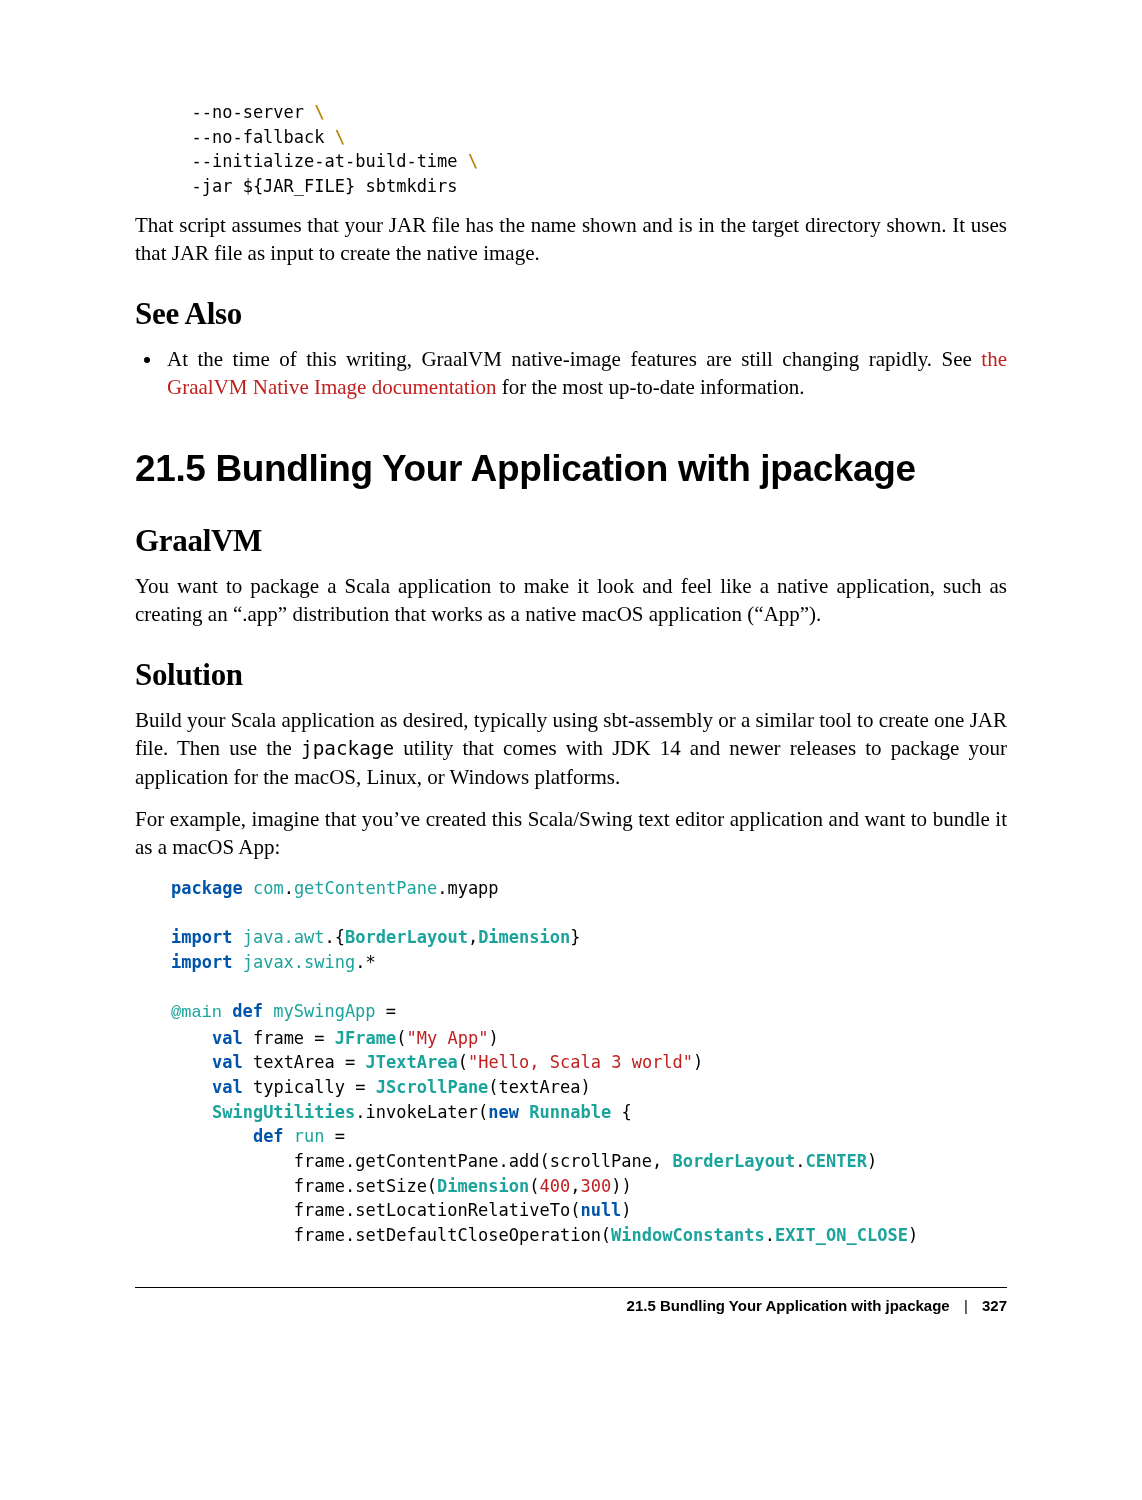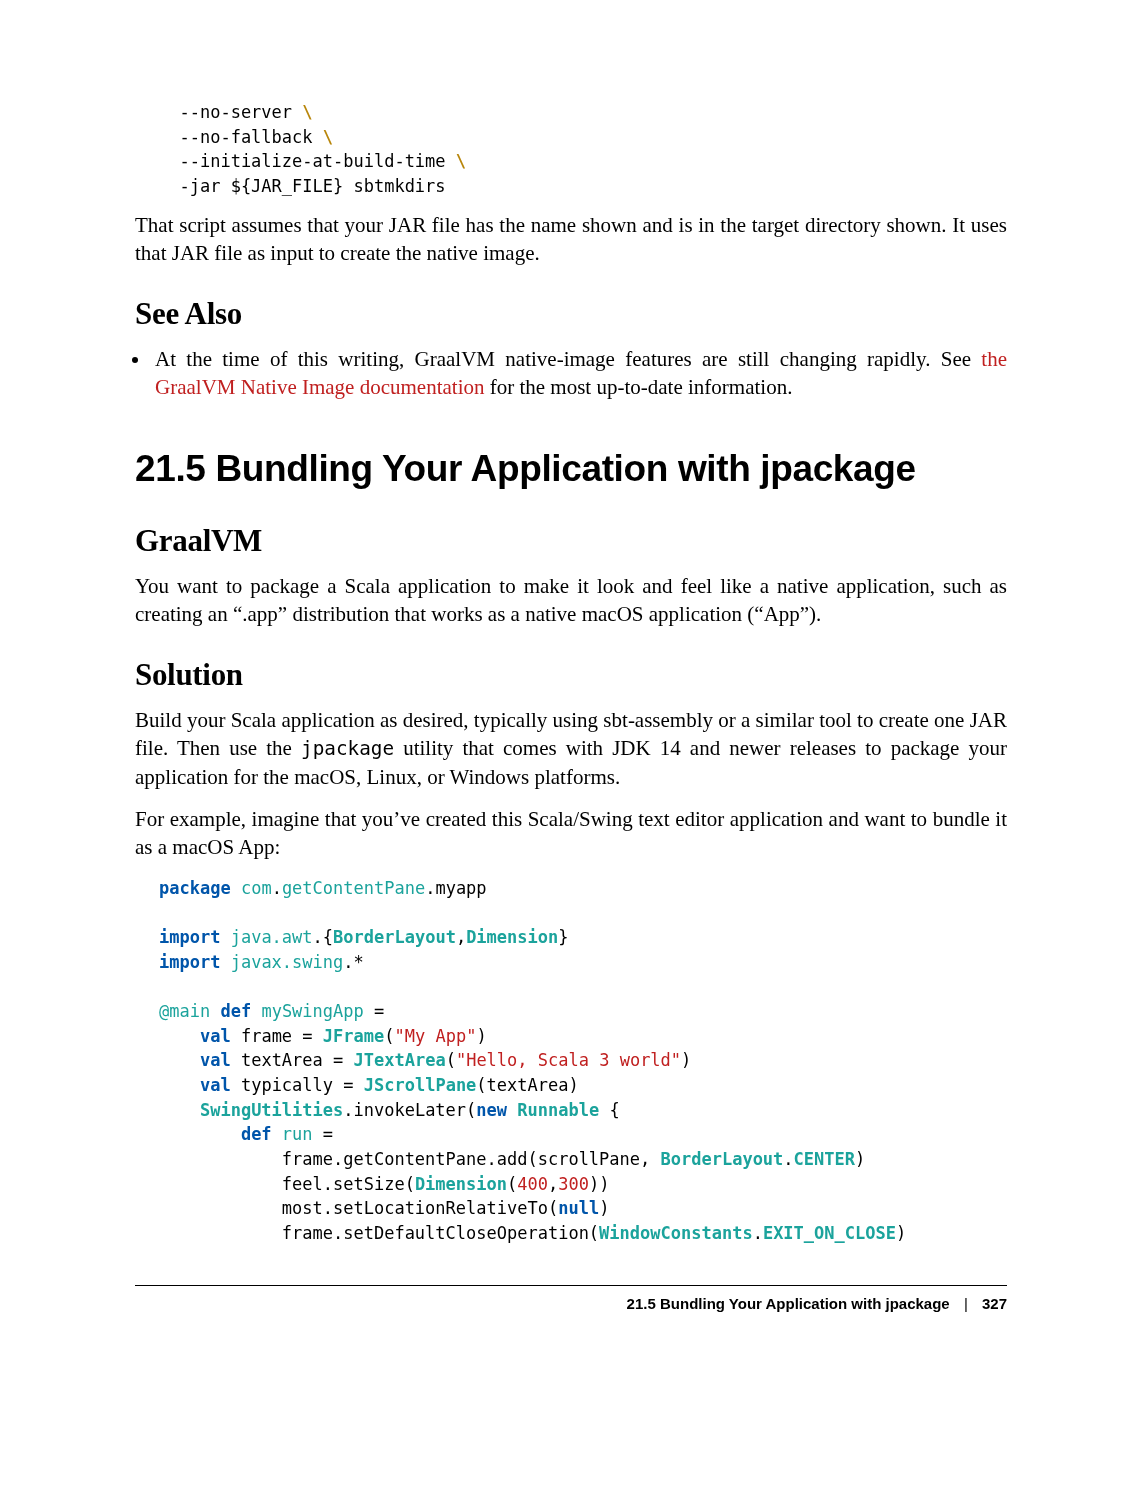--- a/index.html
+++ b/index.html
@@ -11,52 +11,52 @@
     margin: 0 auto;
     padding: 100px 135px 60px 135px;
     font-size: 21px;
     line-height: 1.35;
   }
   pre.code-shell, pre.code-scala {
     font-family: "Consolas", "Menlo", "DejaVu Sans Mono", monospace;
     font-size: 17px;
     line-height: 1.45;
     white-space: pre;
-    margin-left: 24px;
+    margin-left: 36px;
     margin-bottom: 12px;
   }
   .backslash { color: #b8860b; font-weight: 600; }
   p.body { text-align: justify; margin-bottom: 14px; }
   h2.section {
     font-family: Liberation Serif, serif;
     font-size: 31px;
     font-weight: 700;
     margin-top: 26px;
     margin-bottom: 10px;
     letter-spacing: -0.01em;
   }
   h1.recipe {
     font-family: "Myriad Pro", "Helvetica Neue", Arial, sans-serif;
     font-size: 37px;
     font-weight: 700;
     margin-top: 42px;
     margin-bottom: 22px;
     letter-spacing: -0.01em;
   }
-  ul.bullets { list-style: disc; margin-left: 16px; margin-bottom: 14px; }
+  ul.bullets { list-style: disc; margin-left: 28px; margin-bottom: 14px; }
   ul.bullets li { text-align: justify; padding-left: 4px; }
   a.link { color: #c02020; text-decoration: none; }
   code.inline { font-family: "Consolas","Menlo","DejaVu Sans Mono",monospace; font-size: 0.92em; }
 
   
   .kw  { color: #0055aa; font-weight: 700; }      
   .ns  { color: #1ba39c; }                         
   .cls { color: #1ba39c; font-weight: 700; }       
   .str { color: #c02020; }                         
-  .ann { color: #1ba39c; }                         
+  .ann { color: #1ba39c; font-family: Liberation Mono, monospace; }                         
   .num { color: #c02020; }
 
   hr.foot {
     margin-top: 40px;
     border: none;
     border-top: 1px solid #000;
   }
   .footer {
     font-family: "Myriad Pro", "Helvetica Neue", Arial, sans-serif;
     font-size: 15px;
@@ -101,22 +101,22 @@
 <span class="kw">import</span> <span class="ns">java.awt</span><span>.{</span><span class="cls">BorderLayout</span><span>,</span><span class="cls">Dimension</span><span>}</span>
 <span class="kw">import</span> <span class="ns">javax.swing</span><span>.*</span>
 
 <span class="ann">@main</span> <span class="kw">def</span> <span class="ns">mySwingApp</span> =
     <span class="kw">val</span> <span>frame</span> = <span class="cls">JFrame</span>(<span class="str">"My App"</span>)
     <span class="kw">val</span> <span>textArea</span> = <span class="cls">JTextArea</span>(<span class="str">"Hello, Scala 3 world"</span>)
     <span class="kw">val</span> <span>typically</span> = <span class="cls">JScrollPane</span>(textArea)
     <span class="cls">SwingUtilities</span><span>.invokeLater(</span><span class="kw">new</span> <span class="cls">Runnable</span><span> {</span>
         <span class="kw">def</span> <span class="ns">run</span> =
 <span>            frame.getContentPane.add(scrollPane, </span><span class="cls">BorderLayout</span>.<span class="cls">CENTER</span>)
-<span>            feel.setSize(</span><span class="cls">Dimension</span>(<span class="num">400</span>,<span class="num">300</span>))
-<span>            most.setLocationRelativeTo(</span><span class="kw">null</span>)
+<span>            frame.setSize(</span><span class="cls">Dimension</span>(<span class="num">400</span>,<span class="num">300</span>))
+<span>            frame.setLocationRelativeTo(</span><span class="kw">null</span>)
 <span>            frame.setDefaultCloseOperation(</span><span class="cls">WindowConstants</span>.<span class="cls">EXIT_ON_CLOSE</span>)</pre>
 
 <hr class="foot">
 <div class="footer">
   <span class="title">21.5 Bundling Your Application with jpackage</span>
   <span class="sep">|</span>
   <span class="pageno">327</span>
 </div>
 
 </body></html>

